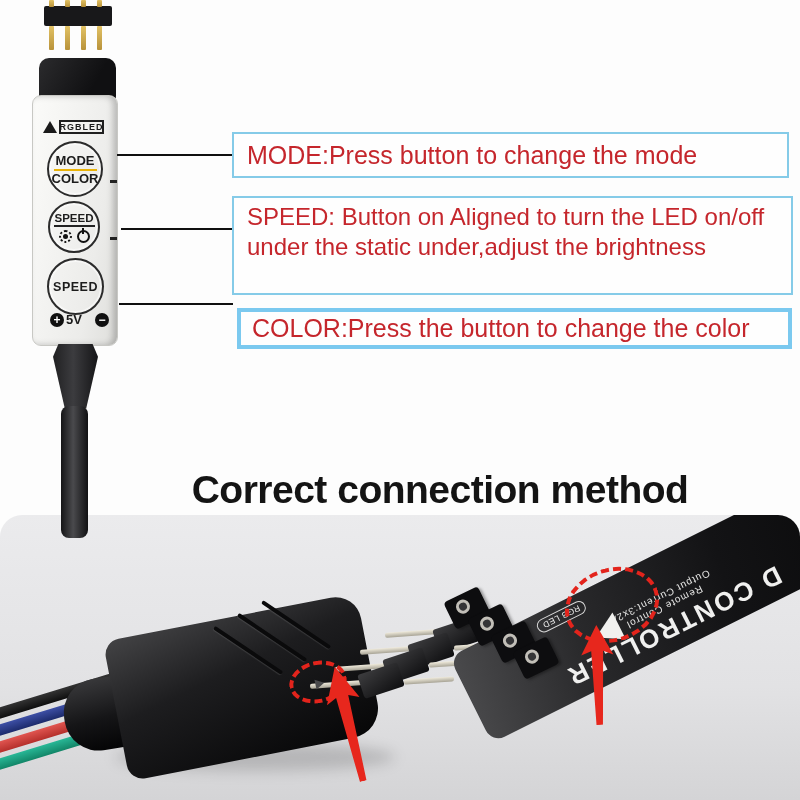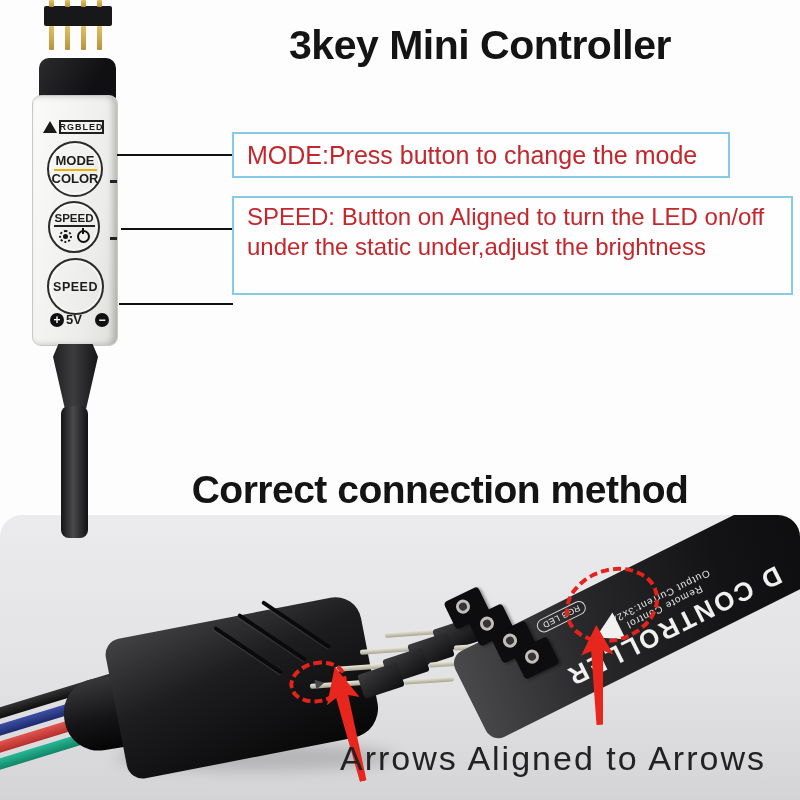--- a/index.html
+++ b/index.html
@@ -8,21 +8,21 @@
   .abs{position:absolute;}
 
   
   .main-title{left:250px;top:22px;width:460px;text-align:center;font-size:41px;font-weight:bold;
               color:#141414;letter-spacing:-0.5px;}
   .section-title{left:140px;top:468px;width:600px;text-align:center;font-size:39px;font-weight:bold;
               color:#141414;letter-spacing:-0.5px;}
 
   
   .callout{background:#fefefe;color:#c5262c;}
-  .co1{left:232px;top:132px;width:498px;height:46px;border:2px solid #85cbe8;
+  .co1{left:232px;top:132px;width:557px;height:46px;border:2px solid #85cbe8;
        display:flex;align-items:center;padding-left:13px;font-size:25px;box-sizing:border-box;}
   .co2{left:232px;top:196px;width:561px;height:99px;border:2px solid #85cbe8;
        padding:4px 0 0 13px;font-size:24px;line-height:30px;box-sizing:border-box;}
   .co2 .ln2{padding-left:4px;}
   .co3{left:237px;top:308px;width:555px;height:41px;border:4px solid #7bc9ef;
        display:flex;align-items:center;padding-left:11px;font-size:25px;box-sizing:border-box;}
 
   
   .pline{height:2px;background:#101010;}
   .pl1{left:117px;top:154px;width:116px;}
@@ -124,21 +124,20 @@
   .ar2{left:575px;top:110px;width:46px;height:100px;transform:rotate(-2deg);}
 
   .caption{left:318px;top:224px;width:470px;text-align:center;font-size:34px;color:#222;
       letter-spacing:2px;z-index:8;}
 </style>
 </head>
 <body>
 
 <div class="page">
 
-  <div class="abs main-title">3key Mini Controller</div>
   <div class="abs section-title">Correct connection method</div>
 
   <div>
     <div class="abs hd-block"></div>
     <div class="abs hd-stub" style="left:49px"></div>
     <div class="abs hd-stub" style="left:65px"></div>
     <div class="abs hd-stub" style="left:81px"></div>
     <div class="abs hd-stub" style="left:97px"></div>
     <div class="abs hd-pin" style="left:49px"></div>
     <div class="abs hd-pin" style="left:65px"></div>
@@ -183,20 +182,23 @@
   <div class="abs pline pl1"></div>
   <div class="abs pline pl2"></div>
   <div class="abs pline pl3"></div>
 
   <div class="abs callout co1">
     <span>MODE:Press button to change the mode</span>
   </div>
   <div class="abs callout co2">
     <div>SPEED: Button on Aligned to turn the LED on/off</div>
     <div>under the static under,adjust the brightness</div>
+  </div>
+  <div class="abs callout co3">
+    <span>COLOR:Press the button to change the color</span>
   </div>
 
   <div class="abs photo">
     <div class="abs shadow1"></div>
 
     <div class="abs wire w-black"></div>
     <div class="abs wire w-blue"></div>
     <div class="abs wire w-red"></div>
     <div class="abs wire w-green"></div>
 
@@ -246,19 +248,18 @@
       </div>
     <div class="socket" style="left:517px;top:128px;">
         <i></i>
       </div>
 
     <div class="abs dash-circle dc2"></div>
 
     <div class="abs red-arrow ar1"></div>
     <div class="abs red-arrow ar2"></div>
 
-    <div class="abs caption">Arrows Aligned to Arrows</div>
   </div>
 
   <div class="abs cab-taper"></div>
   <div class="abs cab-tube"></div>
 
 </div>
 
 </body></html>

